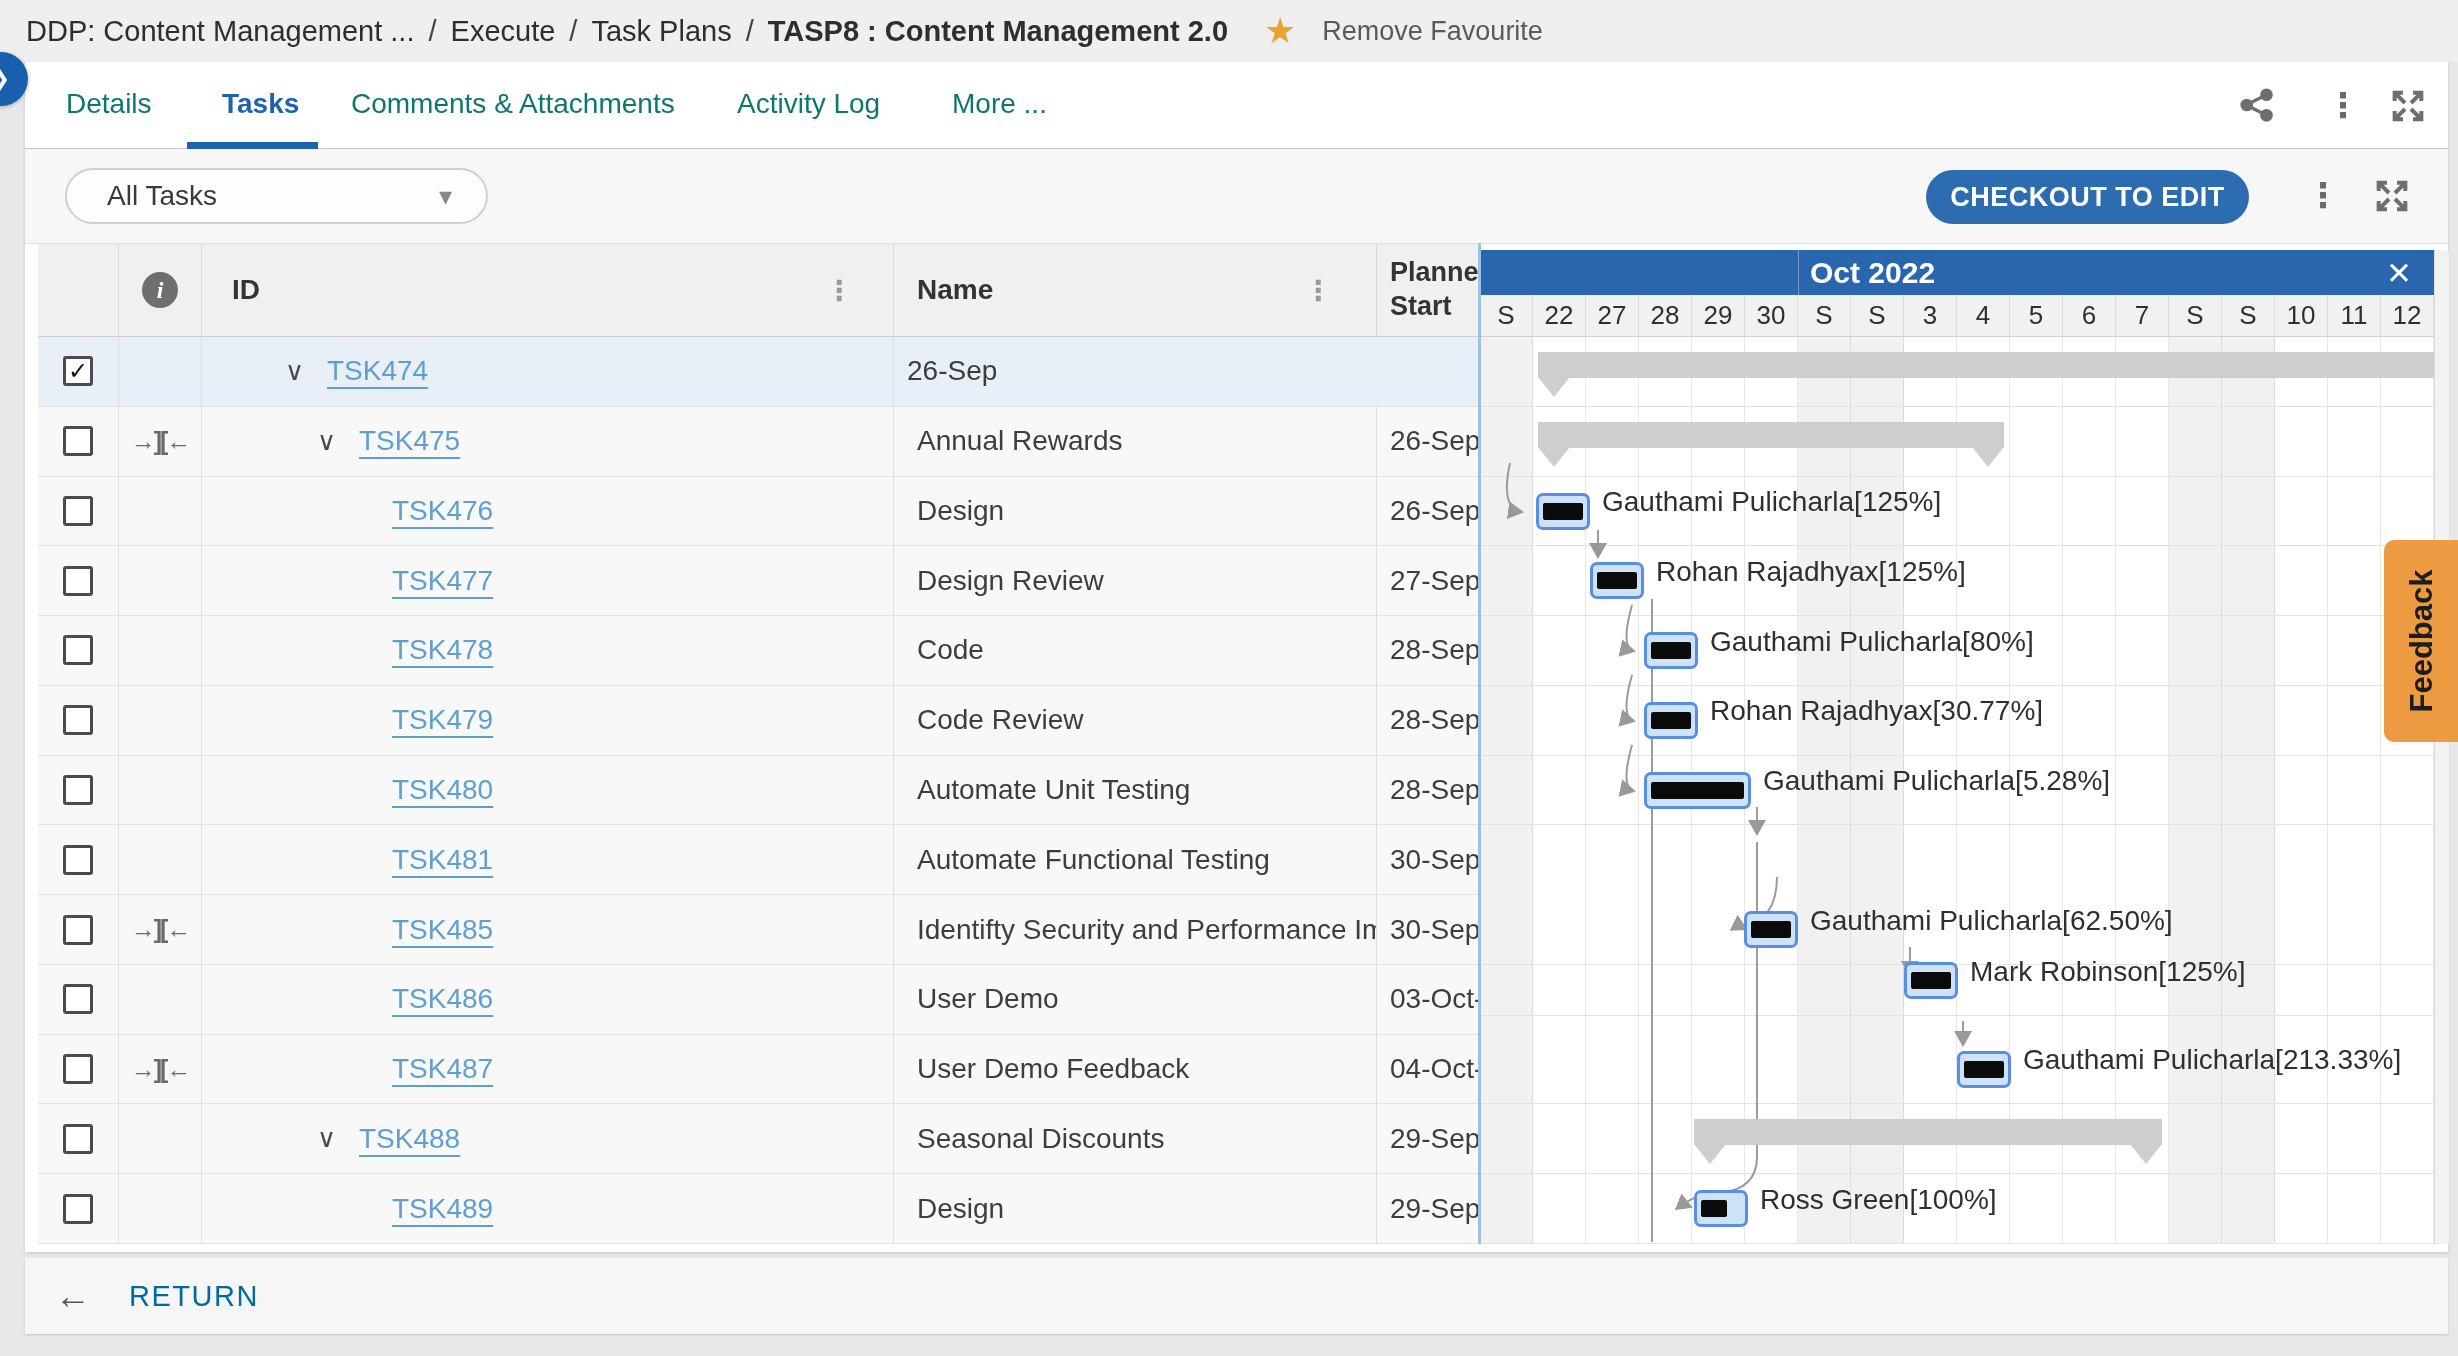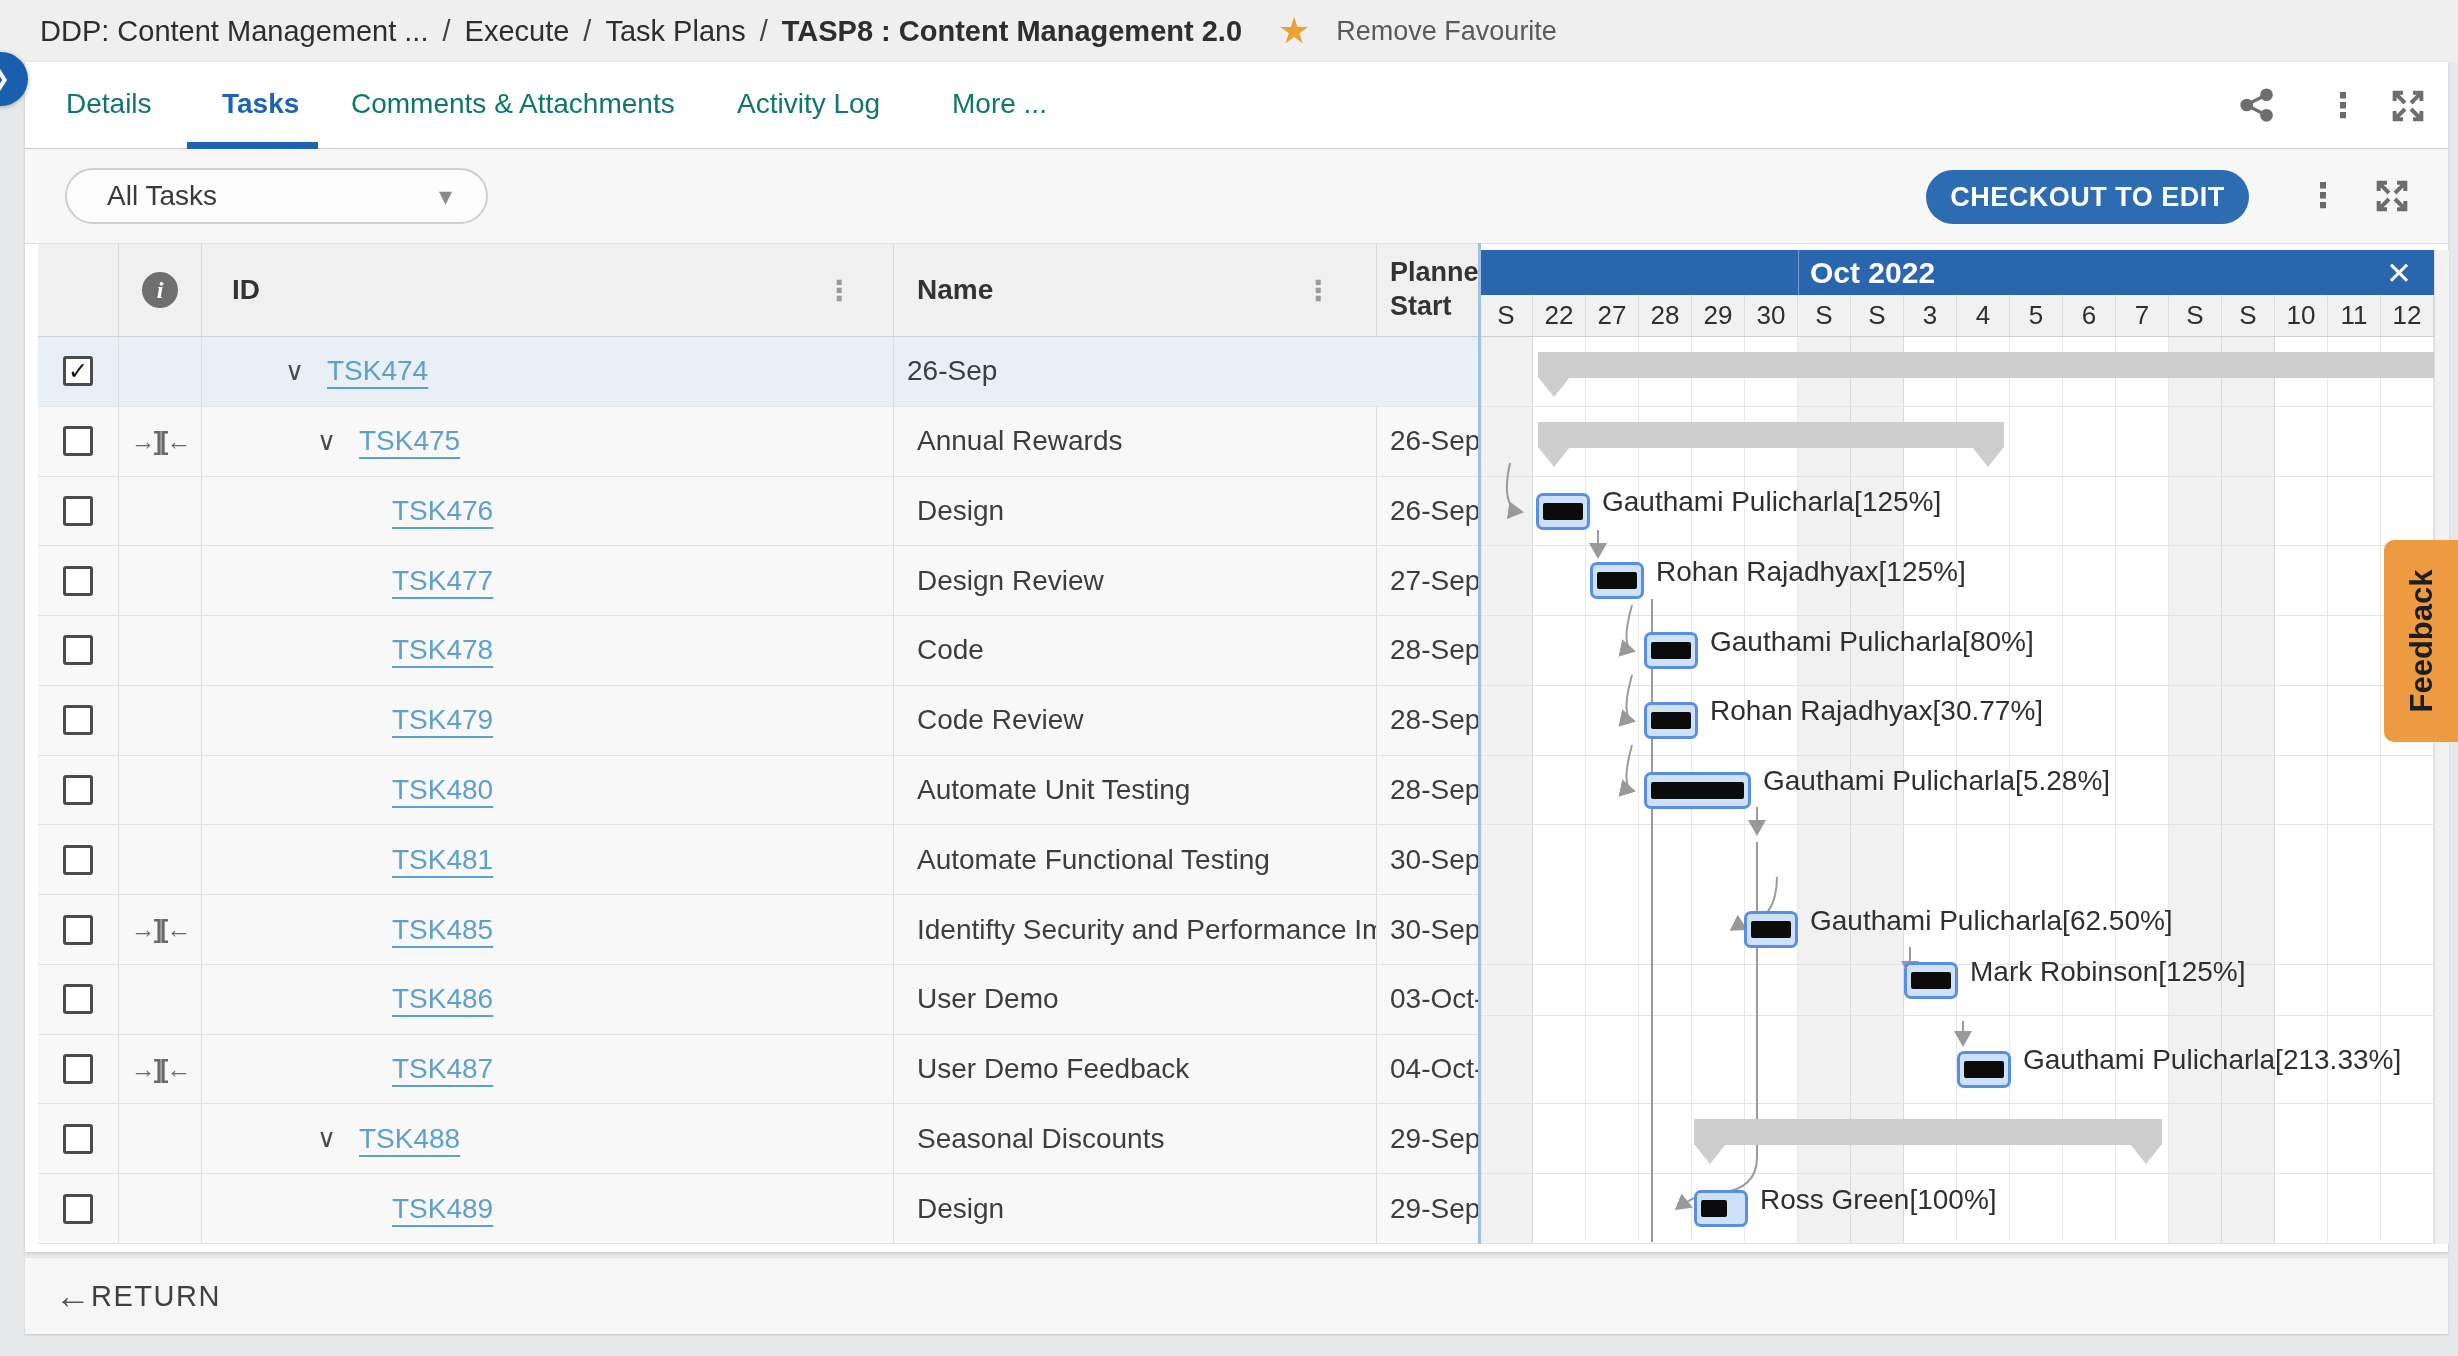--- a/index.html
+++ b/index.html
@@ -2,21 +2,21 @@
 <html><head>
 <meta charset="utf-8">
 <style>
   html,body{margin:0;padding:0;background:#e7e8e9;}
   .page{position:relative;width:2458px;height:1356px;overflow:hidden;
         font-family:"Liberation Sans","DejaVu Sans",sans-serif;color:#353535;}
 
   
   .crumbbar{position:absolute;left:0;top:0;width:2458px;height:62px;background:#efefef;
             display:flex;align-items:center;}
-  .crumbs{margin-left:40px;font-size:29px;color:#2e2e2e;white-space:nowrap;}
+  .crumbs{margin-left:26px;font-size:29px;color:#2e2e2e;white-space:nowrap;}
   .crumbs .sep{margin:0 14px;color:#444;}
   .crumbs .cur{font-weight:bold;}
   .fav{display:flex;align-items:center;margin-left:36px;}
   .star{font-size:36px;color:#eba233;line-height:1;}
   .favlbl{margin-left:26px;font-size:27px;color:#5a5a5a;}
 
   
   .fab{position:absolute;left:-26px;top:52px;width:54px;height:54px;border-radius:50%;
        background:#1a5fae;color:#fff;z-index:30;display:flex;align-items:center;justify-content:center;
        font-size:22px;box-shadow:0 1px 4px rgba(0,0,0,.3);}
@@ -103,21 +103,21 @@
 
   
   .feedback{position:absolute;left:2384px;top:540px;width:74px;height:202px;background:#ec9b40;
             border-radius:10px 0 0 10px;z-index:20;display:flex;align-items:center;justify-content:center;}
   .feedback span{transform:rotate(-90deg);font-size:31px;font-weight:bold;color:#1d1d1d;white-space:nowrap;}
 
   
   .returnbar{position:absolute;left:25px;top:1258px;width:2423px;height:76px;background:#f6f6f6;
              box-shadow:0 1px 2px rgba(0,0,0,.15);display:flex;align-items:center;}
   .backarrow{margin-left:30px;font-size:36px;color:#555;}
-  .returnlbl{font-size:29px;color:#404040;letter-spacing:1.5px;}
+  .returnlbl{margin-left:38px;font-size:29px;color:#0369a1;letter-spacing:1.5px;}
 
   svg.lineart{display:block;}
 </style>
 </head>
 <body>
 
 <div class="page">
 
   <div class="crumbbar">
     <div class="crumbs">

